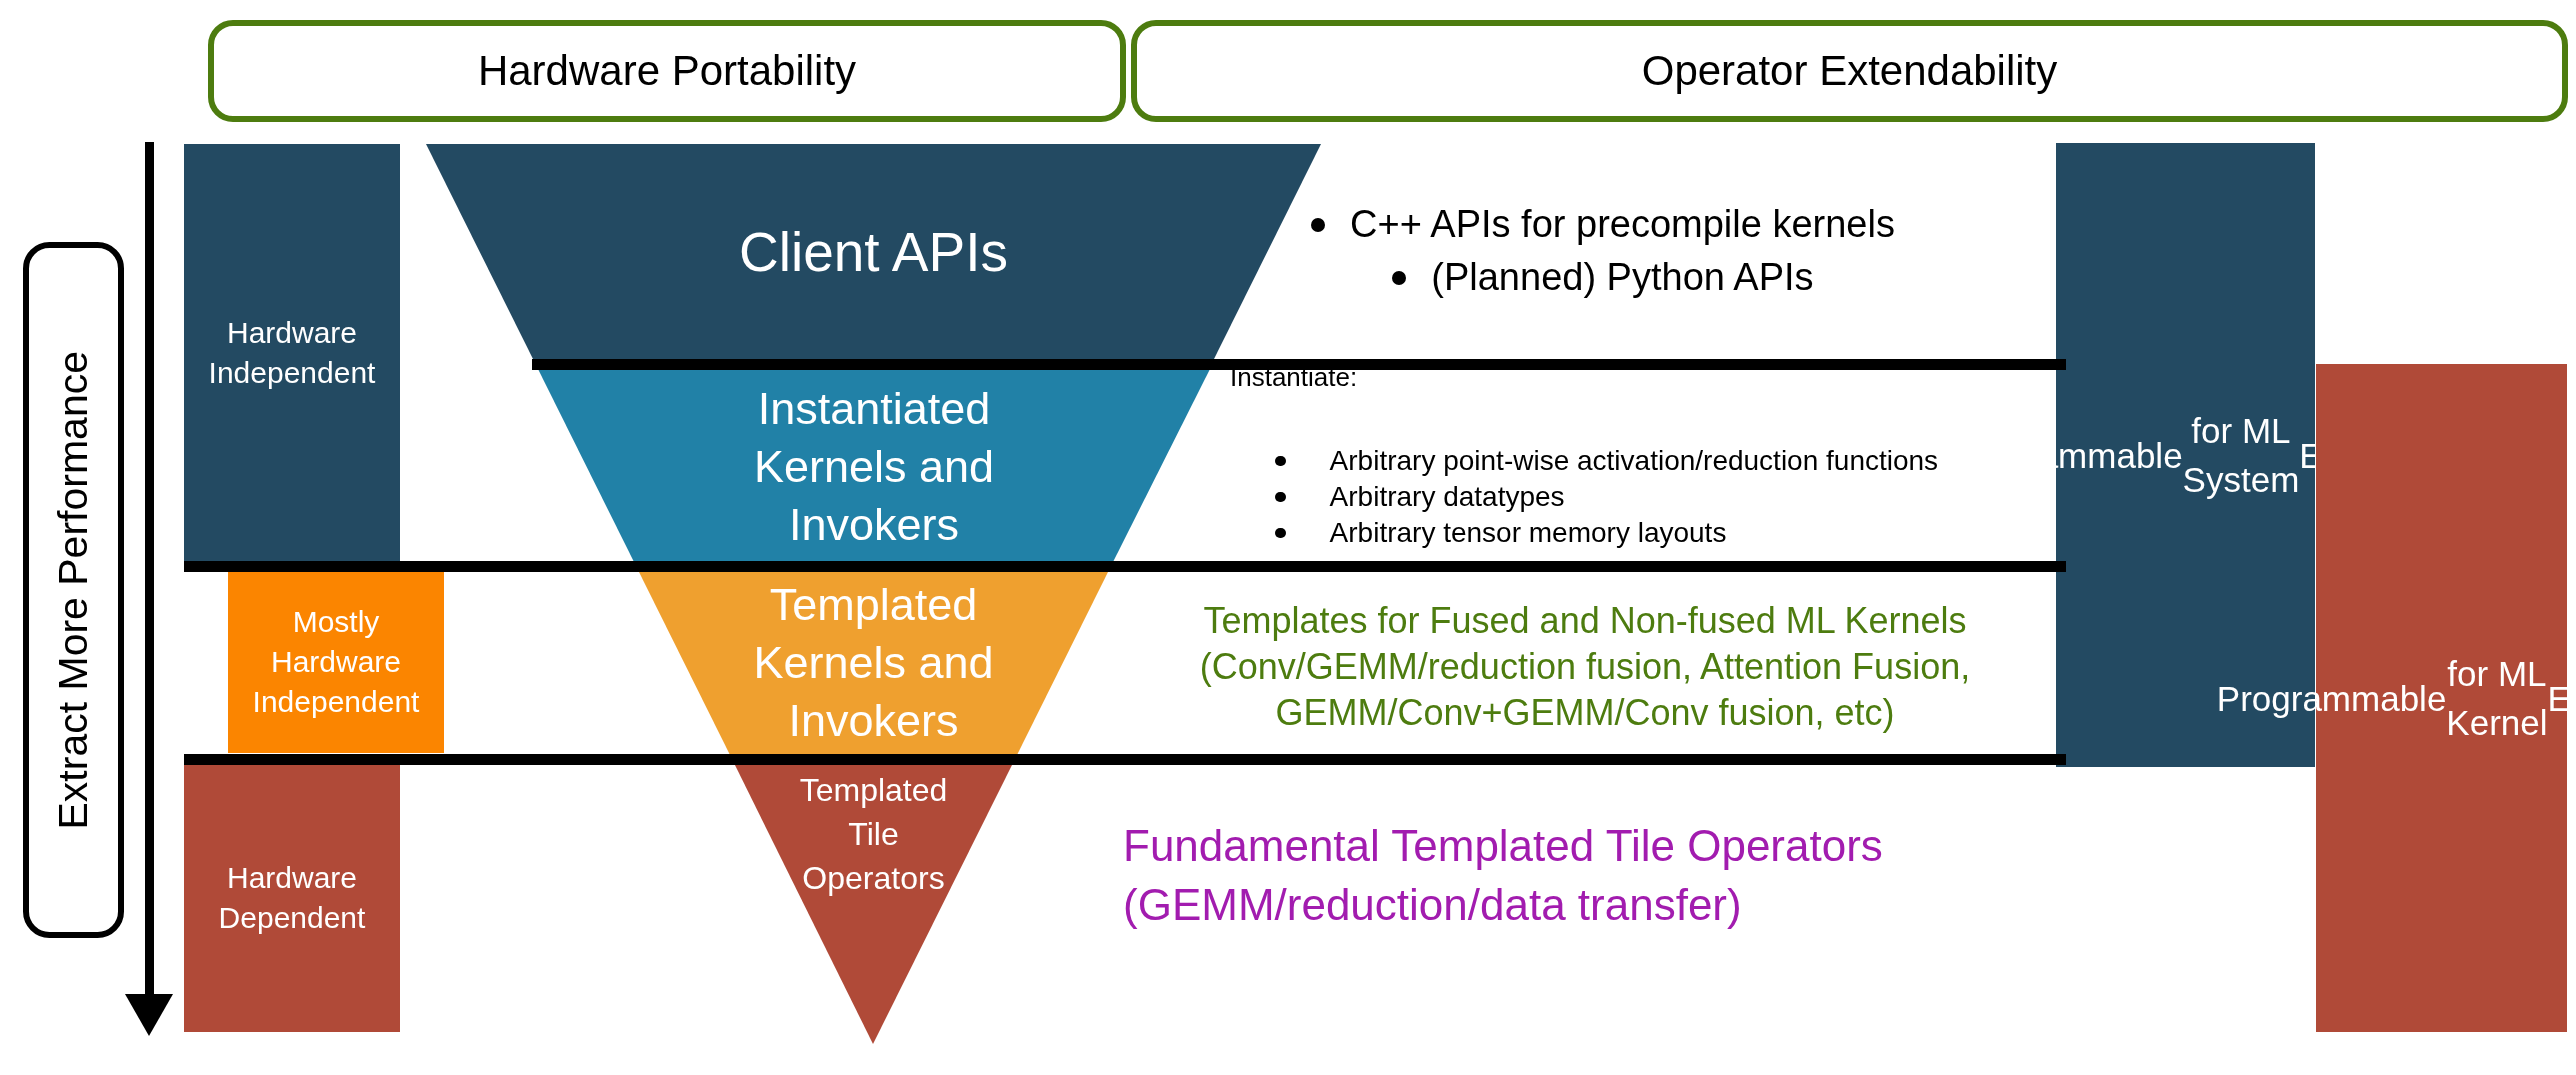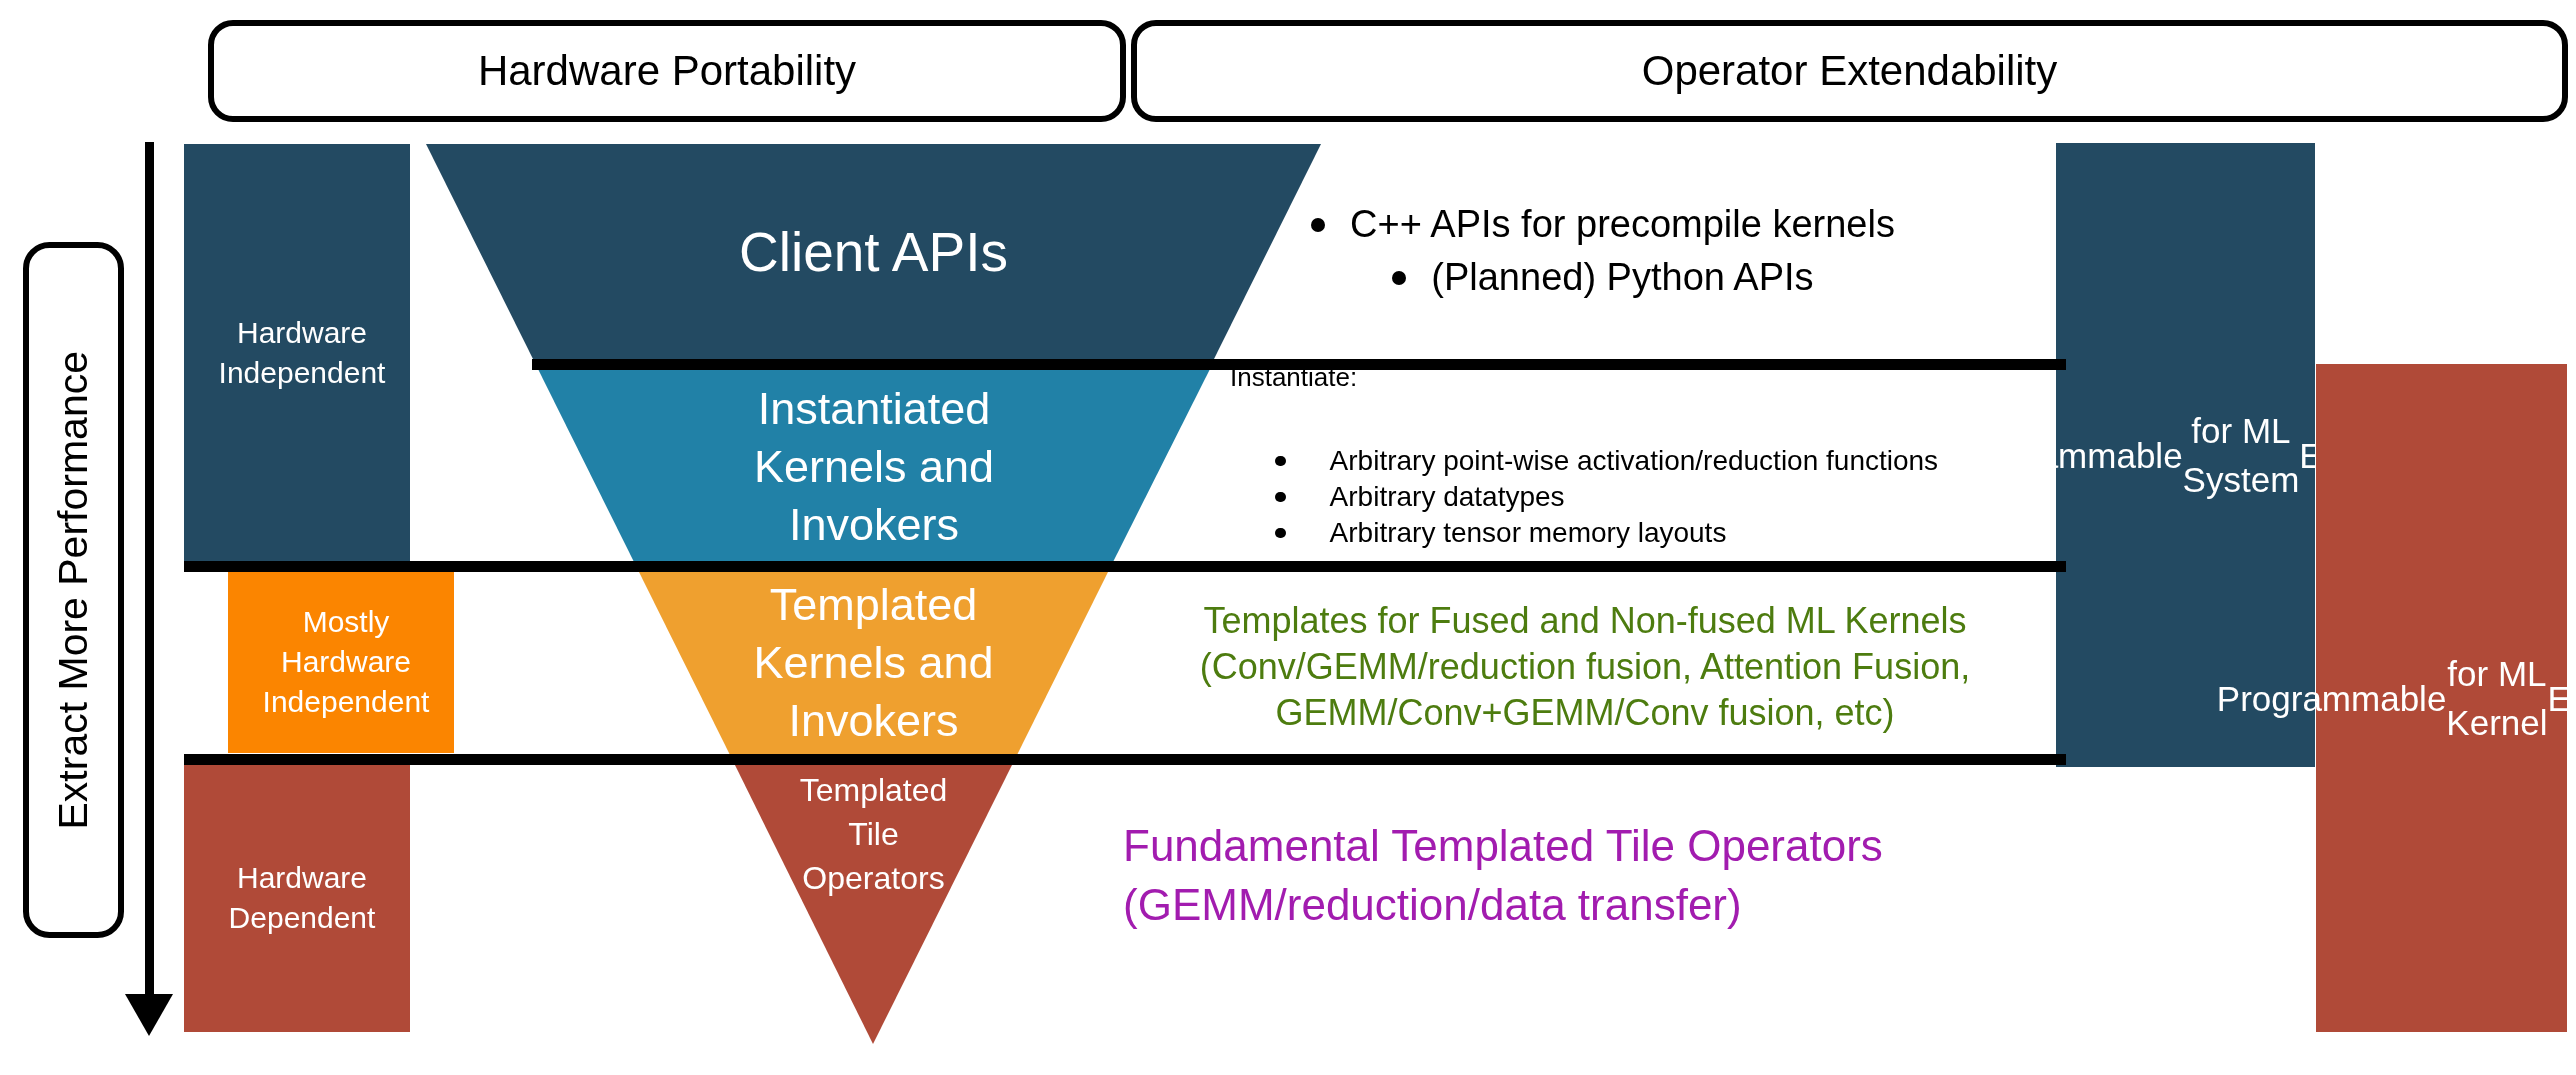--- a/index.html
+++ b/index.html
@@ -1,41 +1,41 @@
 <!DOCTYPE html>
 <html style="font-size:10.6px"><head>
 <meta charset="utf-8">
 <style>
   html,body{margin:0;padding:0;background:#ffffff;}
   body{width:2576px;height:1076px;overflow:hidden;
        font-family:"Liberation Sans","DejaVu Sans",sans-serif;}
   .canvas{position:relative;width:2576px;height:1076px;background:#ffffff;}
 
   
-  .pill{position:absolute;border:6px solid #000000;border-radius:25px;background:#fff;
+  .pill{position:absolute;border:6px solid #4d7c0f;border-radius:25px;background:#fff;
         display:flex;align-items:center;justify-content:center;
         font-size:42px;color:#000;}
   .pill-hp{left:208px;top:20px;width:906px;height:90px;}
   .pill-oe{left:1131px;top:20px;width:1425px;height:90px;}
 
   
   .arrow-line{position:absolute;left:145px;top:142px;width:9.2px;height:853px;background:#000;}
   .arrow-head{position:absolute;left:125px;top:994px;width:0;height:0;
               border-left:24.4px solid transparent;border-right:24.4px solid transparent;
               border-top:42px solid #000;}
   .rot-box{position:absolute;left:23px;top:242px;width:89px;height:684px;
            border:6px solid #000;border-radius:26.4px;background:#fff;
            display:flex;align-items:center;justify-content:center;}
   .rot-box span{writing-mode:vertical-rl;transform:rotate(180deg);
                 font-size:41px;color:#000;white-space:nowrap;}
 
   
   .lcol{position:absolute;left:184px;width:216px;display:flex;flex-direction:column;
         align-items:center;justify-content:center;color:#fff;
-        font-size:30px;line-height:40px;text-align:center;padding-left:10px;}
+        font-size:30px;line-height:40px;text-align:center;}
   .lcol-top{top:144px;height:417px;}
   .lcol-mid{top:571px;height:182px;}
   .lcol-bot{top:764px;height:268px;}
 
   
   .band{position:absolute;}
   .band-1{left:426px;top:144px;width:895px;height:221px;
           clip-path:polygon(0 0,895px 0,785px 221px,110px 221px);}
   .band-2{left:536px;top:365px;width:676px;height:201px;
           clip-path:polygon(0 0,676px 0,575px 201px,100px 201px);}

